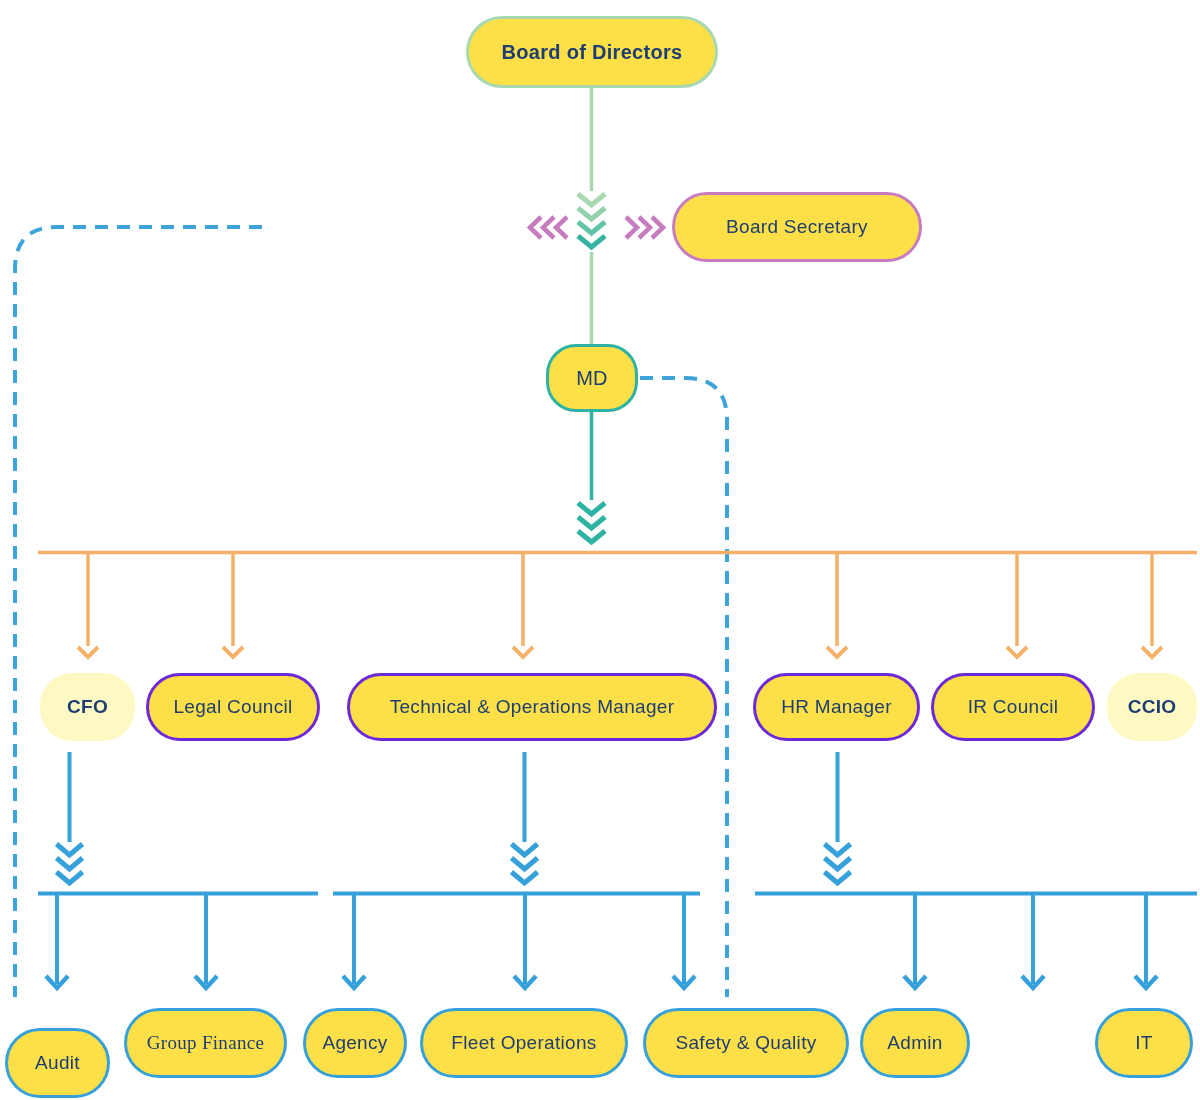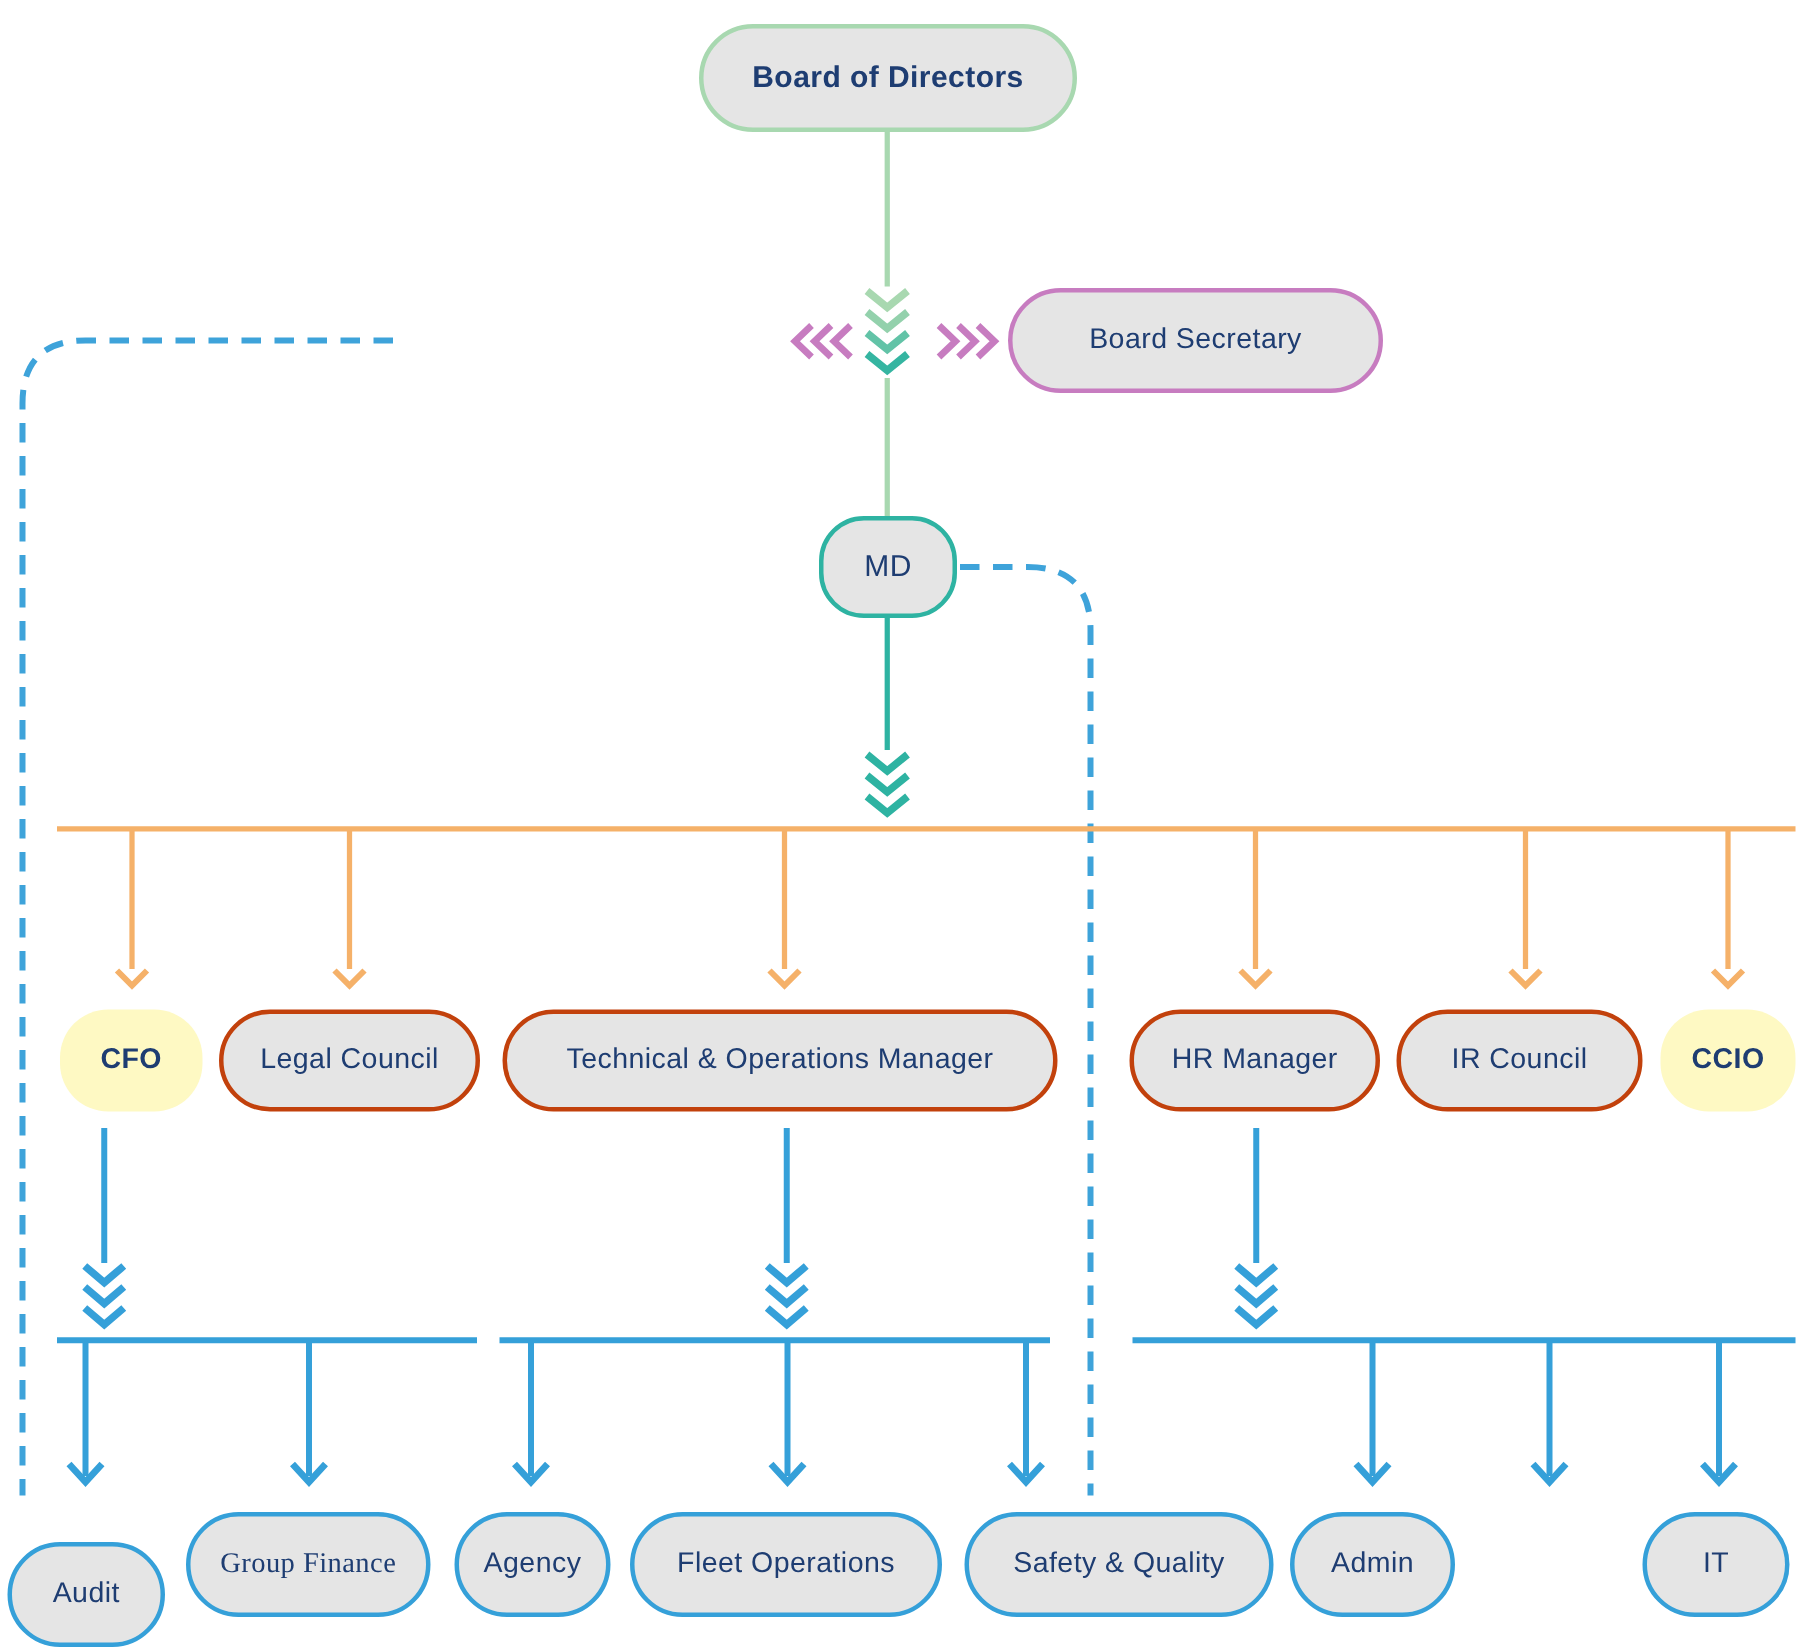--- a/index.html
+++ b/index.html
@@ -13,39 +13,39 @@
   #wires{position:absolute;left:0;top:0;width:1200px;height:1100px;}
   .node{
     position:absolute;
     display:flex;align-items:center;justify-content:center;
     box-sizing:border-box;
     color:#1e3d72;
     font-size:20px;
     letter-spacing:0.3px;
     white-space:nowrap;
     text-align:center;
-    background:#e5e5e5;
+    background:#fde047;
   }
   .green-border {border:3px solid #a8d8b0;}
   .purple-border{border:3px solid #c77cc0;}
   .teal-border  {border:3px solid #2eb3a2;}
-  .orange-border{border:3px solid #c2410c;}
+  .orange-border{border:3px solid #6d28d9;}
   .blue-border  {border:3px solid #35a0d9;}
   .orange-fill  {background:#fef9c3;border:none;font-weight:bold;}
   .bold{font-weight:bold;}
 
   
   .n-bod {left:466px;top:16px; width:252px;height:72px;border-radius:36px;}
   .n-bcom{left:262px;top:192px;width:251px;height:70px;border-radius:35px;font-size:19px;}
   .n-bsec{left:672px;top:192px;width:250px;height:70px;border-radius:35px;font-size:19px;}
   .n-md  {left:546px;top:344px;width:92px; height:68px;border-radius:30px;text-align:center;}
   .row2  {top:673px;height:68px;border-radius:34px;font-size:19px;}
   .n-cfo {left:40px;  width:95px; border-radius:32px;}
   .n-leg {left:146px; width:174px;}
-  .n-top {left:335px; width:370px;}
+  .n-top {left:347px; width:370px;}
   .n-hrm {left:753px; width:167px;}
   .n-irm {left:931px; width:164px;}
   .n-ccio{left:1107px;width:90px; border-radius:32px;}
   .row3  {top:1008px;height:70px;border-radius:35px;font-size:19px;}
   .n-aud {left:5px;   width:105px;margin-top:20px;}
   .n-gfi {left:124px; width:163px;font-family:Liberation Serif, serif;}
   .n-agy {left:303px; width:104px;}
   .n-flt {left:420px; width:208px;}
   .n-sq  {left:643px; width:206px;}
   .n-adm {left:860px; width:110px;}

